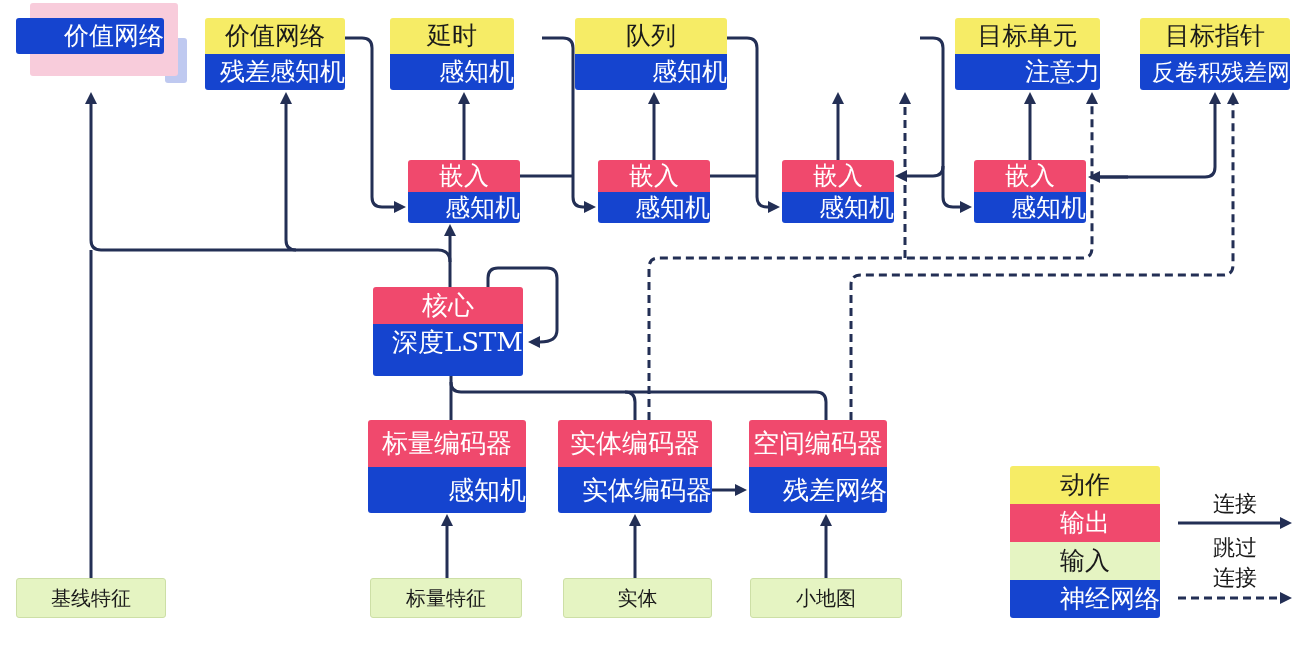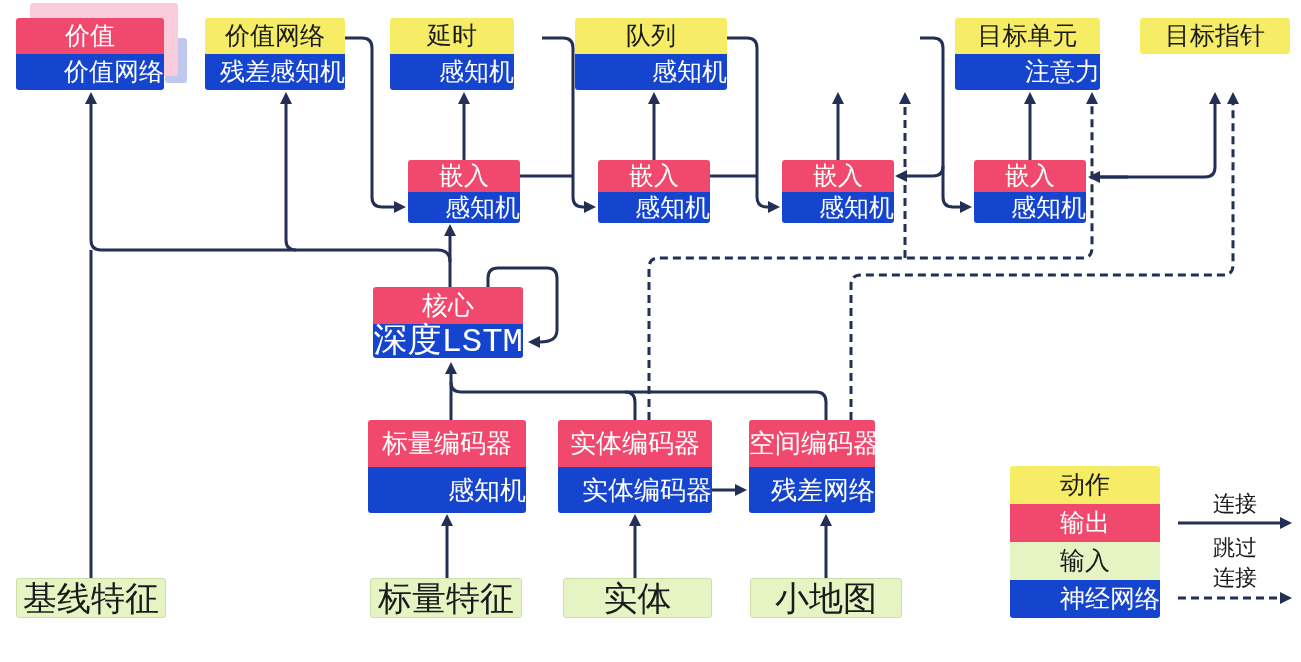--- a/index.html
+++ b/index.html
@@ -17,24 +17,24 @@
   .cell.yellow{background:var(--action_yellow,#F6EC66);color:#1a1a1a;}
   .cell.red{background:var(--output_red,#F0496D);color:#ffffff;}
   .cell.blue{background:var(--network_blue,#1544CF);color:#ffffff;text-align:right;}
   .cell.green{background:var(--input_green,#E5F4C2);color:#1a1a1a;}
   .toprow .cell{height:36px;line-height:36px;font-size:25px;}
   .toprow .cell.small{font-size:23px;}
   .embed .cell{font-size:25px;}
   .embed .cell.red{height:32px;line-height:32px;}
   .embed .cell.blue{height:31px;line-height:31px;}
   .core .cell.red{height:37px;line-height:37px;font-size:26px;}
-  .core .cell.blue{height:34px;line-height:36px;font-size:34px;font-family:Liberation Mono, monospace;}
+  .core .cell.blue{height:52px;line-height:36px;font-size:26px;}
   .encoder .cell.red{height:47px;line-height:47px;font-size:26px;}
   .encoder .cell.blue{height:46px;line-height:46px;font-size:26px;}
-  .input-node{height:38px;line-height:38px;font-size:34px;border:1px solid #cddfa6;}
+  .input-node{height:38px;line-height:38px;font-size:20px;border:1px solid #cddfa6;}
   .legend-key .cell{height:38px;line-height:38px;font-size:25px;}
   .legend-label{position:absolute;z-index:2;font-size:22px;color:#1a1a1a;text-align:center;
                 width:110px;height:28px;line-height:28px;white-space:nowrap;}
 </style>
 </head>
 <body>
 
 <div id="canvas">
 
   <svg id="wires" width="1301" height="662">
@@ -72,41 +72,41 @@
     <path class="wire dashed" marker-end="url(#ah)" d="M 905,258 L 905,104"></path>
     <path class="wire dashed" marker-end="url(#ah)" d="M 851,420 L 851,285 Q 851,275 861,275 L 1223,275 Q 1233,275 1233,265 L 1233,104"></path>
     <path class="wire" marker-end="url(#ah)" d="M 1178,523 L 1280,523"></path>
     <path class="wire dashed" marker-end="url(#ah)" d="M 1178,598 L 1280,598"></path>
   </svg>
 
   <div class="shadow blue" style="left:165px;top:38px;width:22px;height:45px"></div>
   <div class="shadow pink" style="left:30px;top:3px;width:148px;height:73px"></div>
 
   <div class="node toprow" style="left:16px;top:18px;width:148px">
-    <span class="cell red">价值</span>
     <span class="cell blue">价值网络</span>
   </div>
   <div class="node toprow" style="left:205px;top:18px;width:140px">
     <span class="cell yellow">价值网络</span>
     <span class="cell blue">残差感知机</span>
   </div>
   <div class="node toprow" style="left:390px;top:18px;width:124px">
     <span class="cell yellow">延时</span>
     <span class="cell blue">感知机</span>
   </div>
   <div class="node toprow" style="left:575px;top:18px;width:152px">
     <span class="cell yellow">队列</span>
     <span class="cell blue">感知机</span>
   </div>
   <div class="node toprow" style="left:955px;top:18px;width:145px">
     <span class="cell yellow">目标单元</span>
     <span class="cell blue">注意力</span>
   </div>
   <div class="node toprow" style="left:1140px;top:18px;width:150px">
     <span class="cell yellow">目标指针</span>
+    <span class="cell blue small">反卷积残差网</span>
   </div>
 
   <div class="node embed" style="left:408px;top:160px;width:112px">
     <span class="cell red">嵌入</span>
     <span class="cell blue">感知机</span>
   </div>
   <div class="node embed" style="left:598px;top:160px;width:112px">
     <span class="cell red">嵌入</span>
     <span class="cell blue">感知机</span>
   </div>
@@ -125,21 +125,21 @@
   </div>
 
   <div class="node encoder" style="left:368px;top:420px;width:158px">
     <span class="cell red">标量编码器</span>
     <span class="cell blue">感知机</span>
   </div>
   <div class="node encoder" style="left:558px;top:420px;width:154px">
     <span class="cell red">实体编码器</span>
     <span class="cell blue">实体编码器</span>
   </div>
-  <div class="node encoder" style="left:749px;top:420px;width:126px">
+  <div class="node encoder" style="left:749px;top:420px;width:138px">
     <span class="cell red">空间编码器</span>
     <span class="cell blue">残差网络</span>
   </div>
 
   <div class="node input-node cell green" style="left:16px;top:578px;width:148px">基线特征</div>
   <div class="node input-node cell green" style="left:370px;top:578px;width:150px">标量特征</div>
   <div class="node input-node cell green" style="left:563px;top:578px;width:147px">实体</div>
   <div class="node input-node cell green" style="left:750px;top:578px;width:150px">小地图</div>
 
   <div class="node legend-key" style="left:1010px;top:466px;width:150px">

